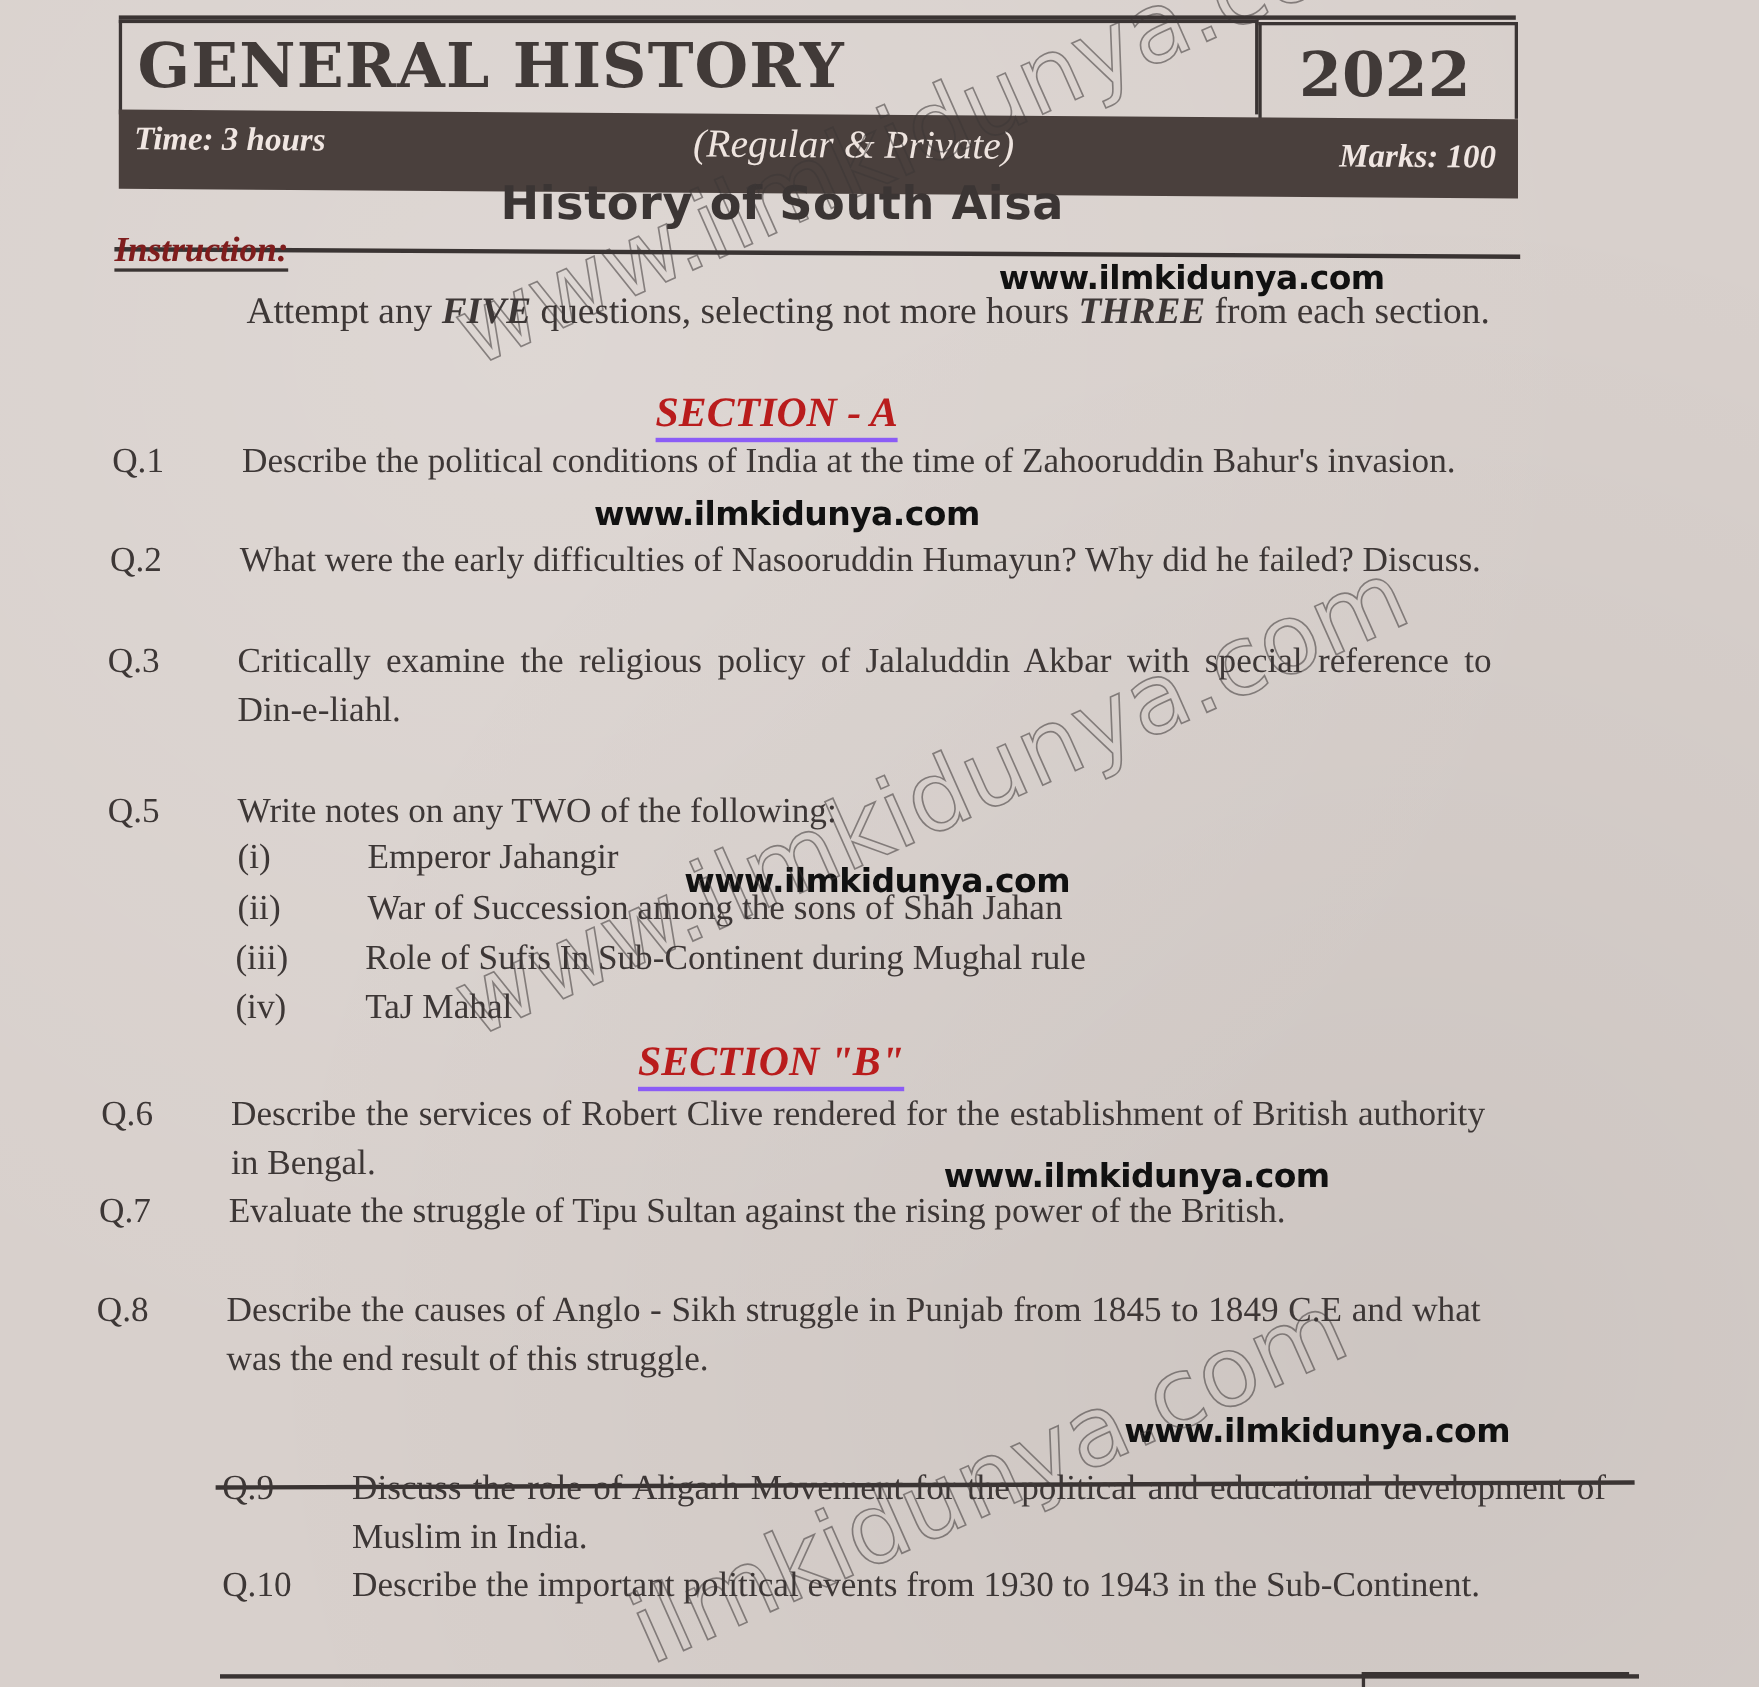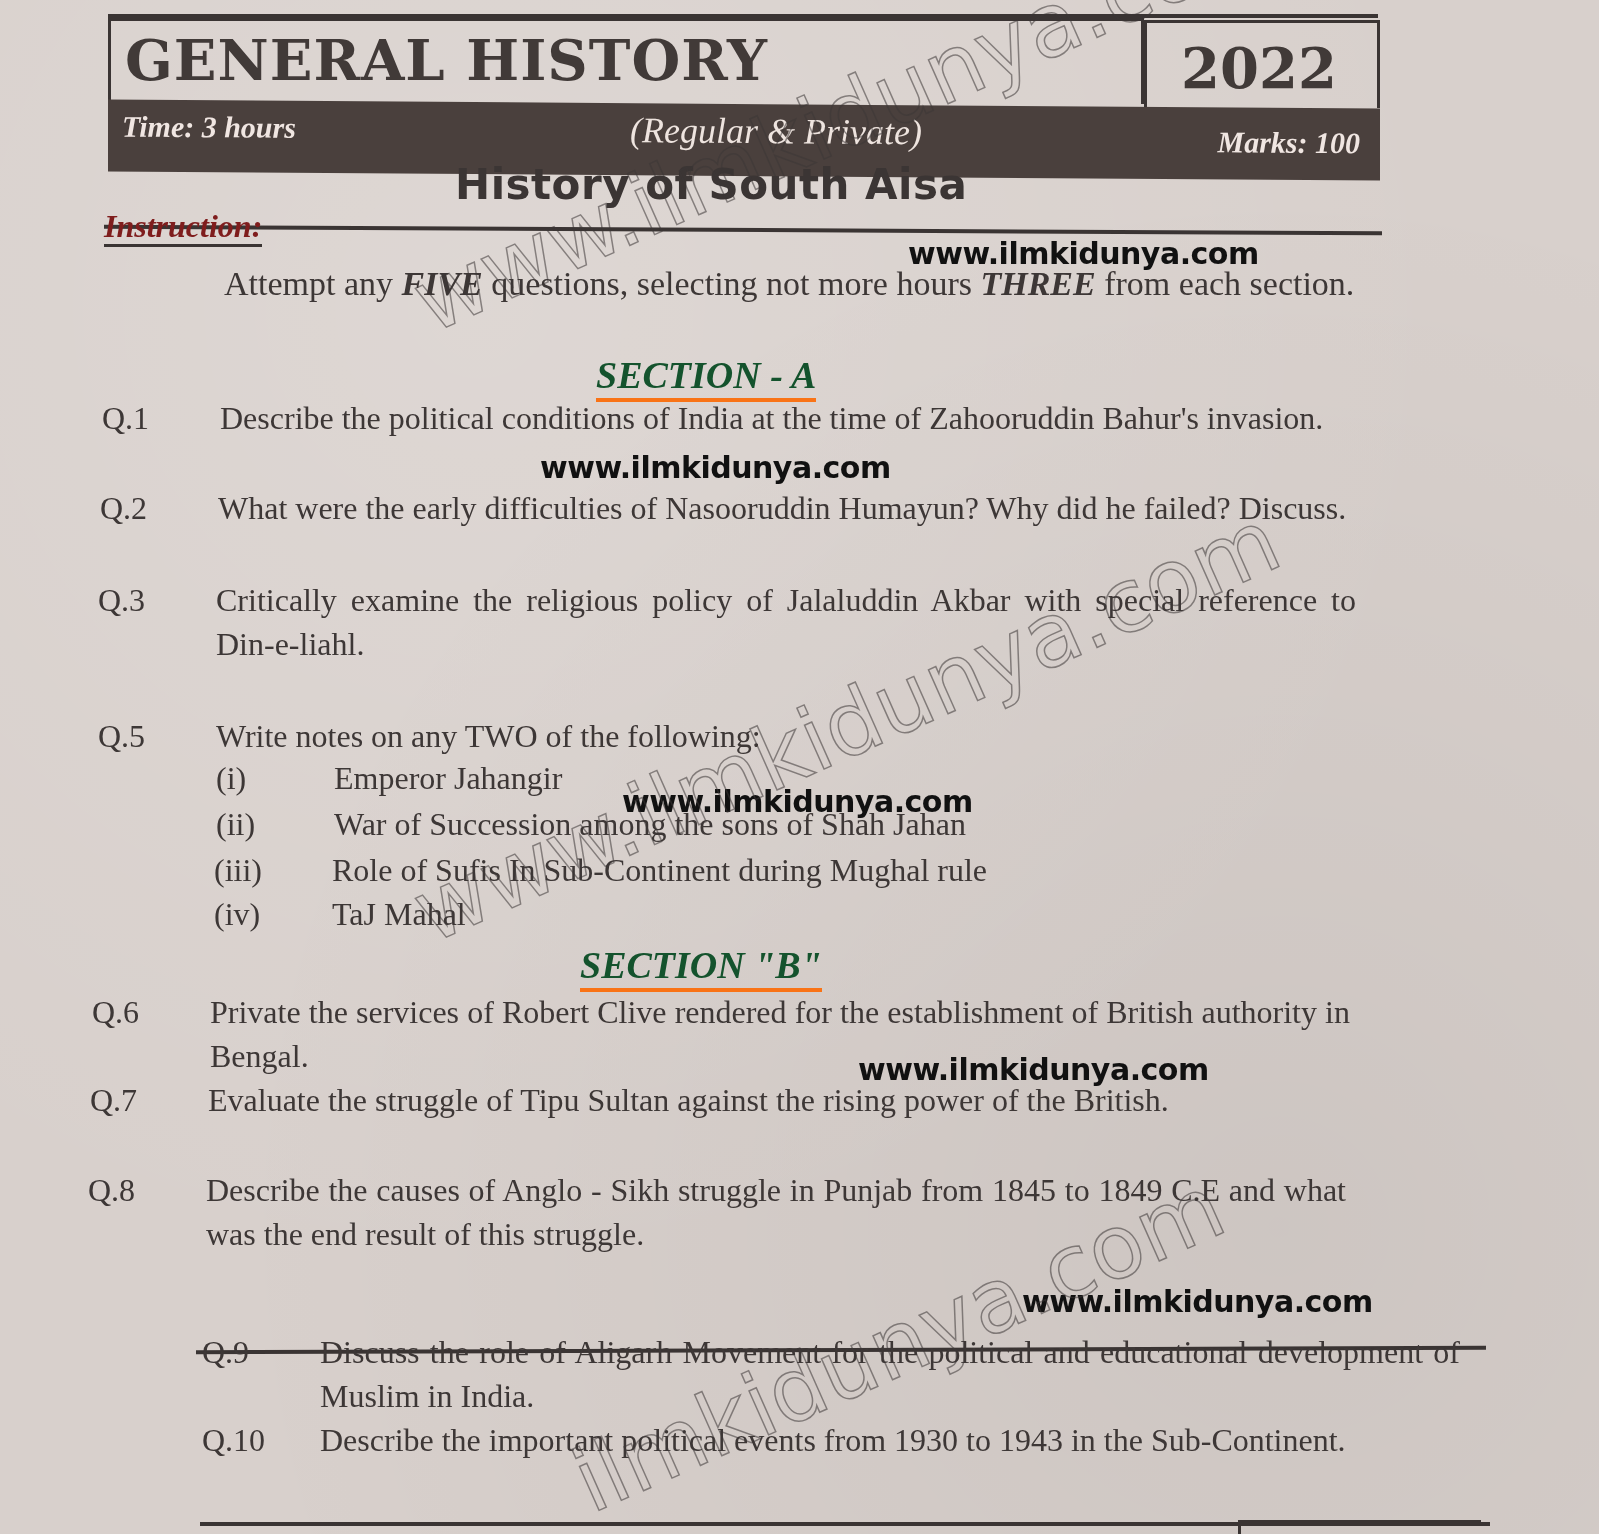--- a/index.html
+++ b/index.html
@@ -37,22 +37,22 @@
   .info-marks { position:absolute; right:20px; top:18px; font-style:italic; font-weight:bold; font-size:30px; color:#f0e6e2; }
   .subject {
     position:absolute; left:455px; top:160px; font-family:"DejaVu Sans", sans-serif; font-weight:bold;
     font-size:42px; color:#3b3534; letter-spacing:0.5px;
   }
   .instr-rule { position:absolute; left:104px; top:228px; width:1278px; border-top:4px solid #3a3433; transform:rotate(0.3deg); }
   .instr-label { position:absolute; left:104px; top:210px; font-style:italic; font-weight:bold; font-size:32px; color:#7f1d1d; border-bottom:3px solid #3a3433; line-height:1.05; }
   .instr-body { position:absolute; left:224px; top:262px; width:1160px; font-size:34px; line-height:44px; color:#3d3736; }
   .instr-body b { font-style:italic; }
   .section-head {
-    position:absolute; font-style:italic; font-weight:bold; font-size:38px; color:#14532d;
-    border-bottom:4px solid #f97316; line-height:1.05; padding-bottom:2px;
+    position:absolute; font-style:italic; font-weight:bold; font-size:38px; color:#b91c1c;
+    border-bottom:4px solid #8b5cf6; line-height:1.05; padding-bottom:2px;
   }
   .q { position:absolute; font-size:32px; line-height:44px; color:#3d3736; }
   .q .num { position:absolute; left:0; top:0; }
   .q .txt { position:absolute; left:118px; top:0; text-align:justify; text-align-last:left; }
   .sub { position:absolute; font-size:32px; color:#3d3736; }
   .sub .roman { position:absolute; left:0; }
   .sub .stxt { position:absolute; left:118px; white-space:nowrap; }
   .wm { position:absolute; font-family:"DejaVu Sans", sans-serif; font-weight:bold; font-size:30px; color:#111; letter-spacing:-0.5px; }
   .wm-outline {
     position:absolute; font-family:"DejaVu Sans", sans-serif; font-size:88px; color:transparent;
@@ -127,21 +127,21 @@
   </div>
   <div class="sub" style="left:214px; top:896px;">
     <span class="roman">(iv)</span>
     <span class="stxt">TaJ Mahal</span>
   </div>
 
   <div class="section-head" style="left:580px; top:946px;">SECTION "B"</div>
 
   <div class="q" style="left:92px; top:990px; width:1262px; height:88px;">
     <span class="num">Q.6</span>
-    <span class="txt" style="width:1140px;">Private the services of Robert Clive rendered for the establishment of British authority in Bengal.</span>
+    <span class="txt" style="width:1140px;">Describe the services of Robert Clive rendered for the establishment of British authority in Bengal.</span>
   </div>
 
   <div class="q" style="left:90px; top:1078px; width:1262px; height:88px;">
     <span class="num">Q.7</span>
     <span class="txt" style="width:1140px;">Evaluate the struggle of Tipu Sultan against the rising power of the British.</span>
   </div>
 
   <div class="q" style="left:88px; top:1168px; width:1262px; height:88px;">
     <span class="num">Q.8</span>
     <span class="txt" style="width:1140px;">Describe the causes of Anglo - Sikh struggle in Punjab from 1845 to 1849 C.E and what was the end result of this struggle.</span>

